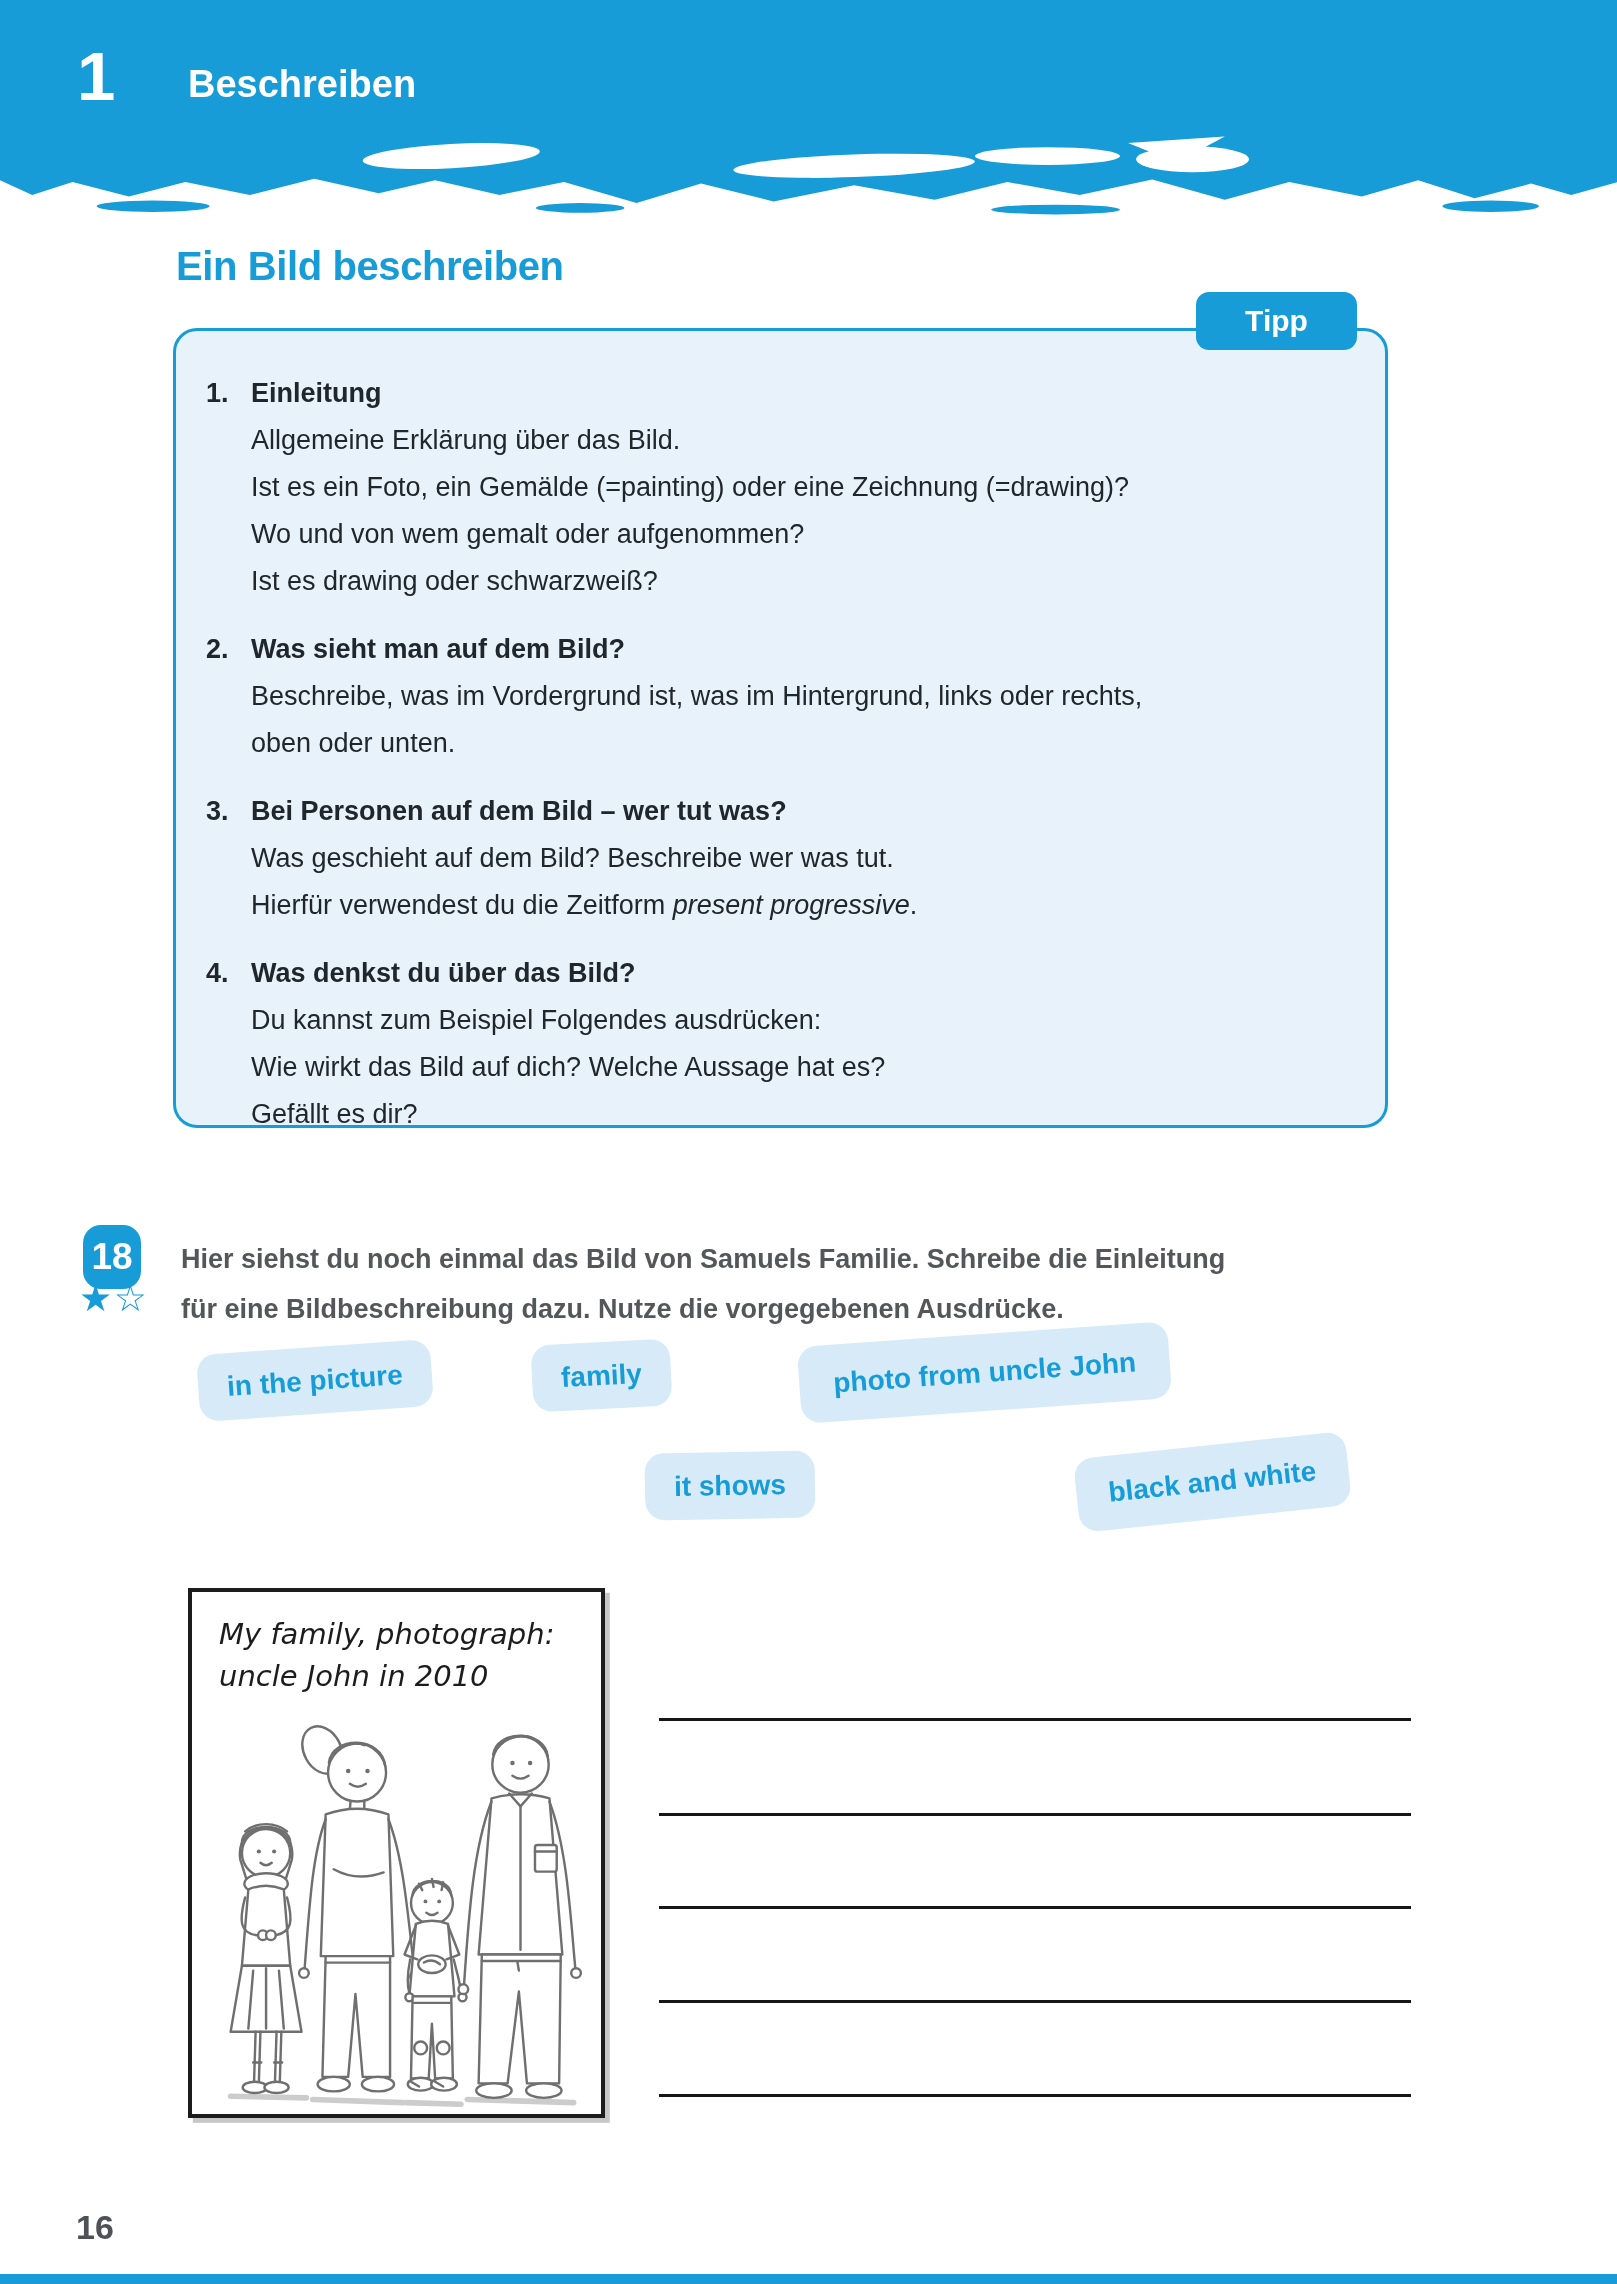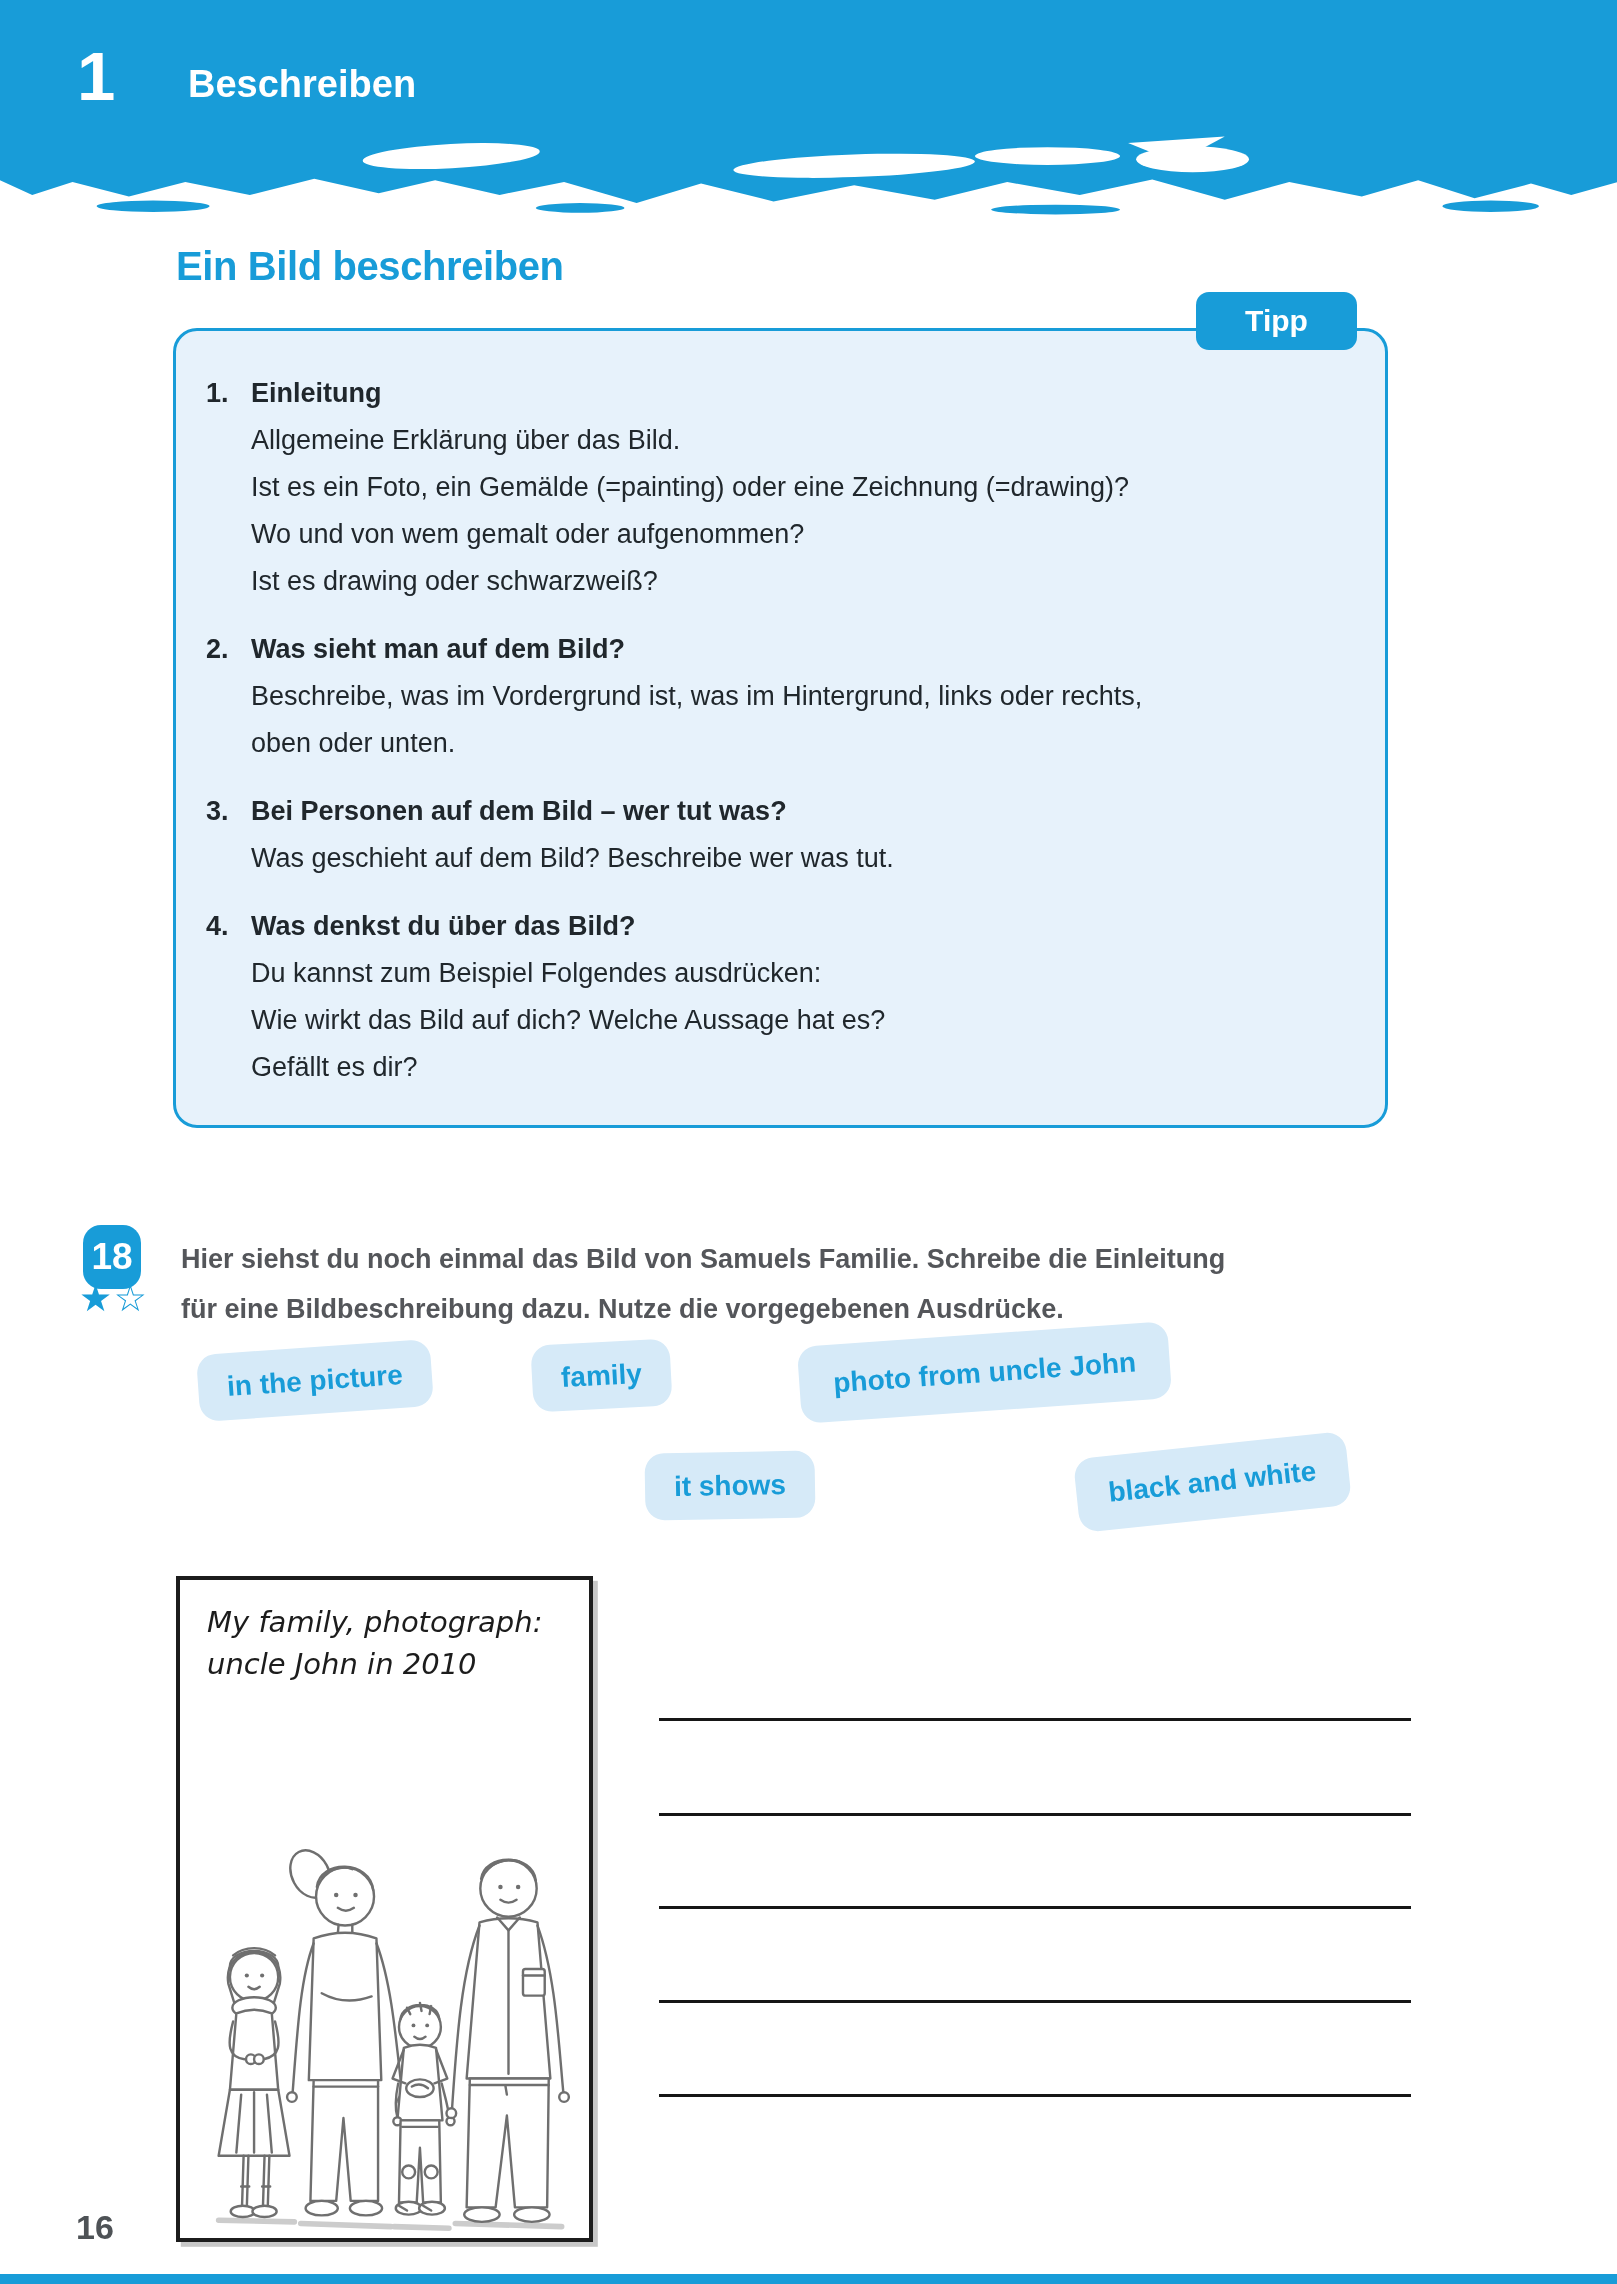--- a/index.html
+++ b/index.html
@@ -46,22 +46,22 @@
   
   .tag{position:absolute;background:var(--pill);color:var(--blue);font-weight:700;font-size:28px;
        border-radius:19.3px;padding:17.7px 29px;white-space:nowrap;}
   .tag-1{left:198px;top:1347px;transform:rotate(-4deg);}
   .tag-2{left:532px;top:1342px;transform:rotate(-3deg);}
   .tag-3{left:799px;top:1334px;transform:rotate(-4deg);padding:22.6px 34px;}
   .tag-4{left:645px;top:1452px;transform:rotate(-1deg);}
   .tag-5{left:1076px;top:1445px;transform:rotate(-6deg);padding:21px 32px;}
 
   
-  .photo-frame{position:absolute;left:172px;top:1572px;width:417px;height:666px;box-sizing:border-box;
-               margin:4px;border:4px solid #1c1c1c;background:#fff;box-shadow:4.8px 4.8px 0 rgba(0,0,0,0.22);}
+  .photo-frame{position:absolute;left:172px;top:1572px;width:417px;height:530px;box-sizing:border-box;
+               margin:16px;border:4px solid #1c1c1c;background:#fff;box-shadow:4.8px 4.8px 0 rgba(0,0,0,0.22);}
   .photo-caption{position:absolute;left:27px;top:21px;font-size:29px;line-height:42px;
                  font-style:italic;color:#1c1c1c;font-family:"DejaVu Sans",sans-serif;}
   .family-svg{position:absolute;left:0;bottom:3.2px;width:409px;height:387px;display:block;}
 
   
   .wline{position:absolute;left:659px;width:752px;height:3.2px;background:#161616;}
   .wline:nth-child(1){top:1718px;}
   .wline:nth-child(2){top:1813px;}
   .wline:nth-child(3){top:1906px;}
   .wline:nth-child(4){top:2000px;}
@@ -112,20 +112,21 @@
         <div class="tip-section">
           <div class="tip-num">2.</div>
           <div class="tip-heading">Was sieht man auf dem Bild?</div>
           <div class="tip-line"><span>Beschreibe, was im Vordergrund ist, was im Hintergrund, links oder rechts,</span></div>
           <div class="tip-line"><span>oben oder unten.</span></div>
         </div>
         <div class="tip-section">
           <div class="tip-num">3.</div>
           <div class="tip-heading">Bei Personen auf dem Bild – wer tut was?</div>
           <div class="tip-line"><span>Was geschieht auf dem Bild? Beschreibe wer was tut.</span></div>
+          <div class="tip-line"><span>Hierfür verwendest du die Zeitform </span><span class="it">present progressive</span><span>.</span></div>
         </div>
         <div class="tip-section">
           <div class="tip-num">4.</div>
           <div class="tip-heading">Was denkst du über das Bild?</div>
           <div class="tip-line"><span>Du kannst zum Beispiel Folgendes ausdrücken:</span></div>
           <div class="tip-line"><span>Wie wirkt das Bild auf dich? Welche Aussage hat es?</span></div>
           <div class="tip-line"><span>Gefällt es dir?</span></div>
         </div>
       </div>
   </section>

